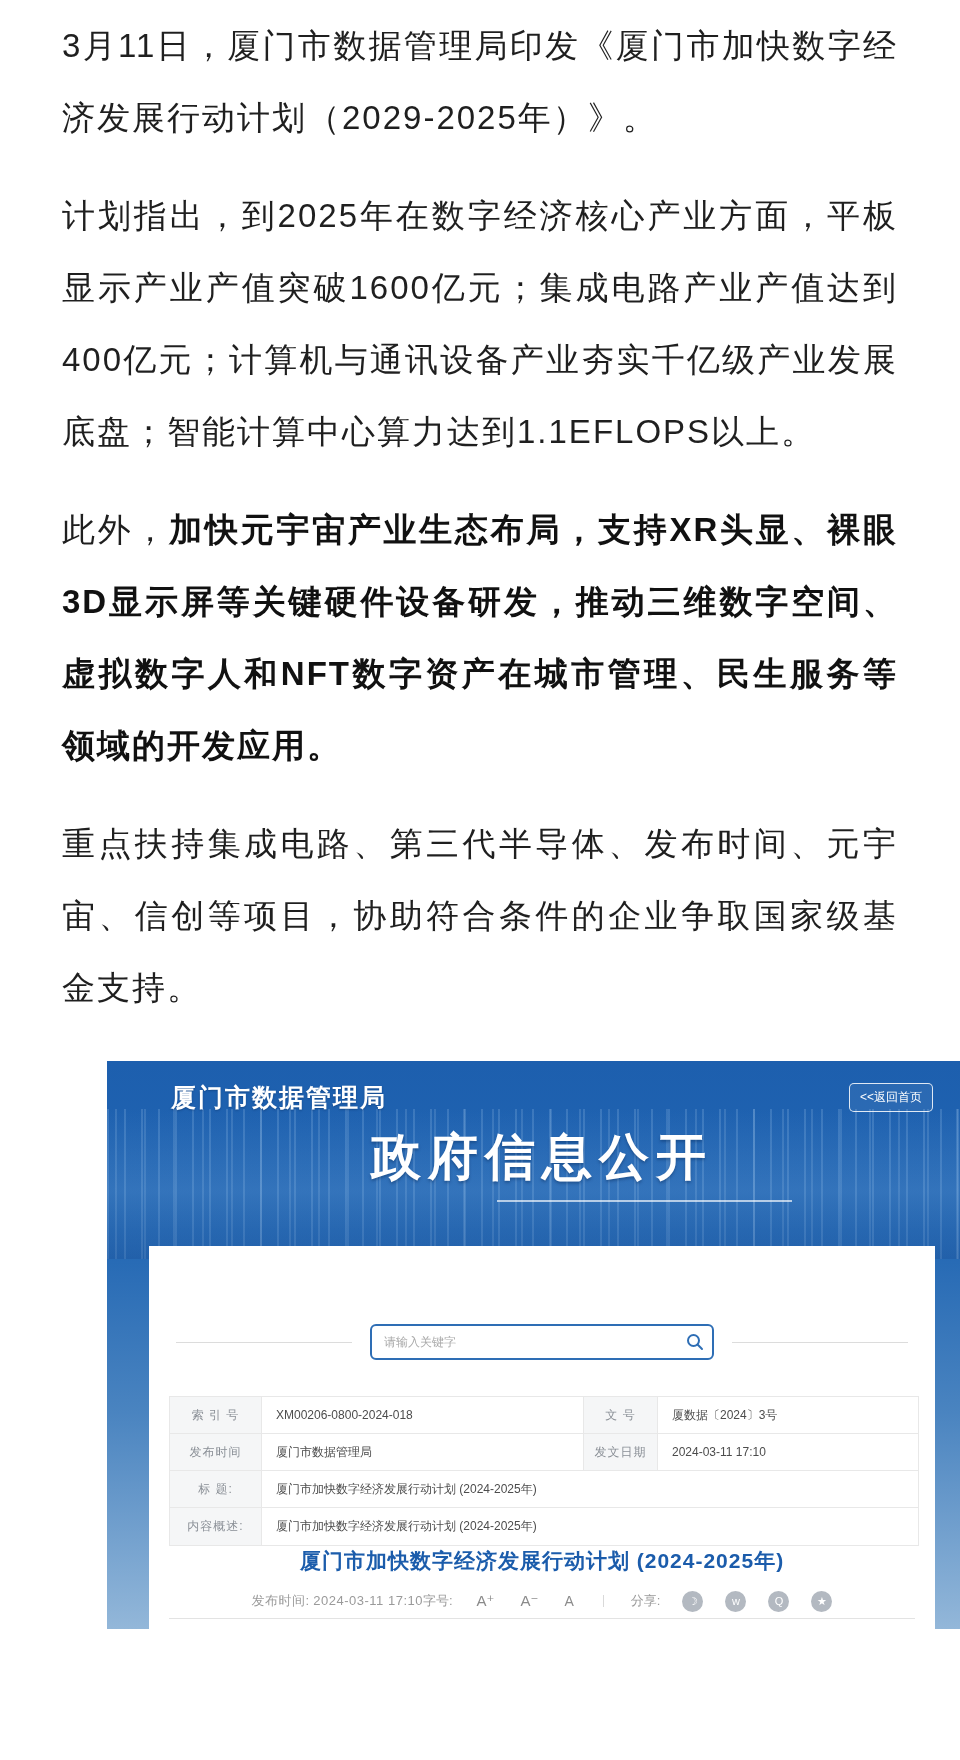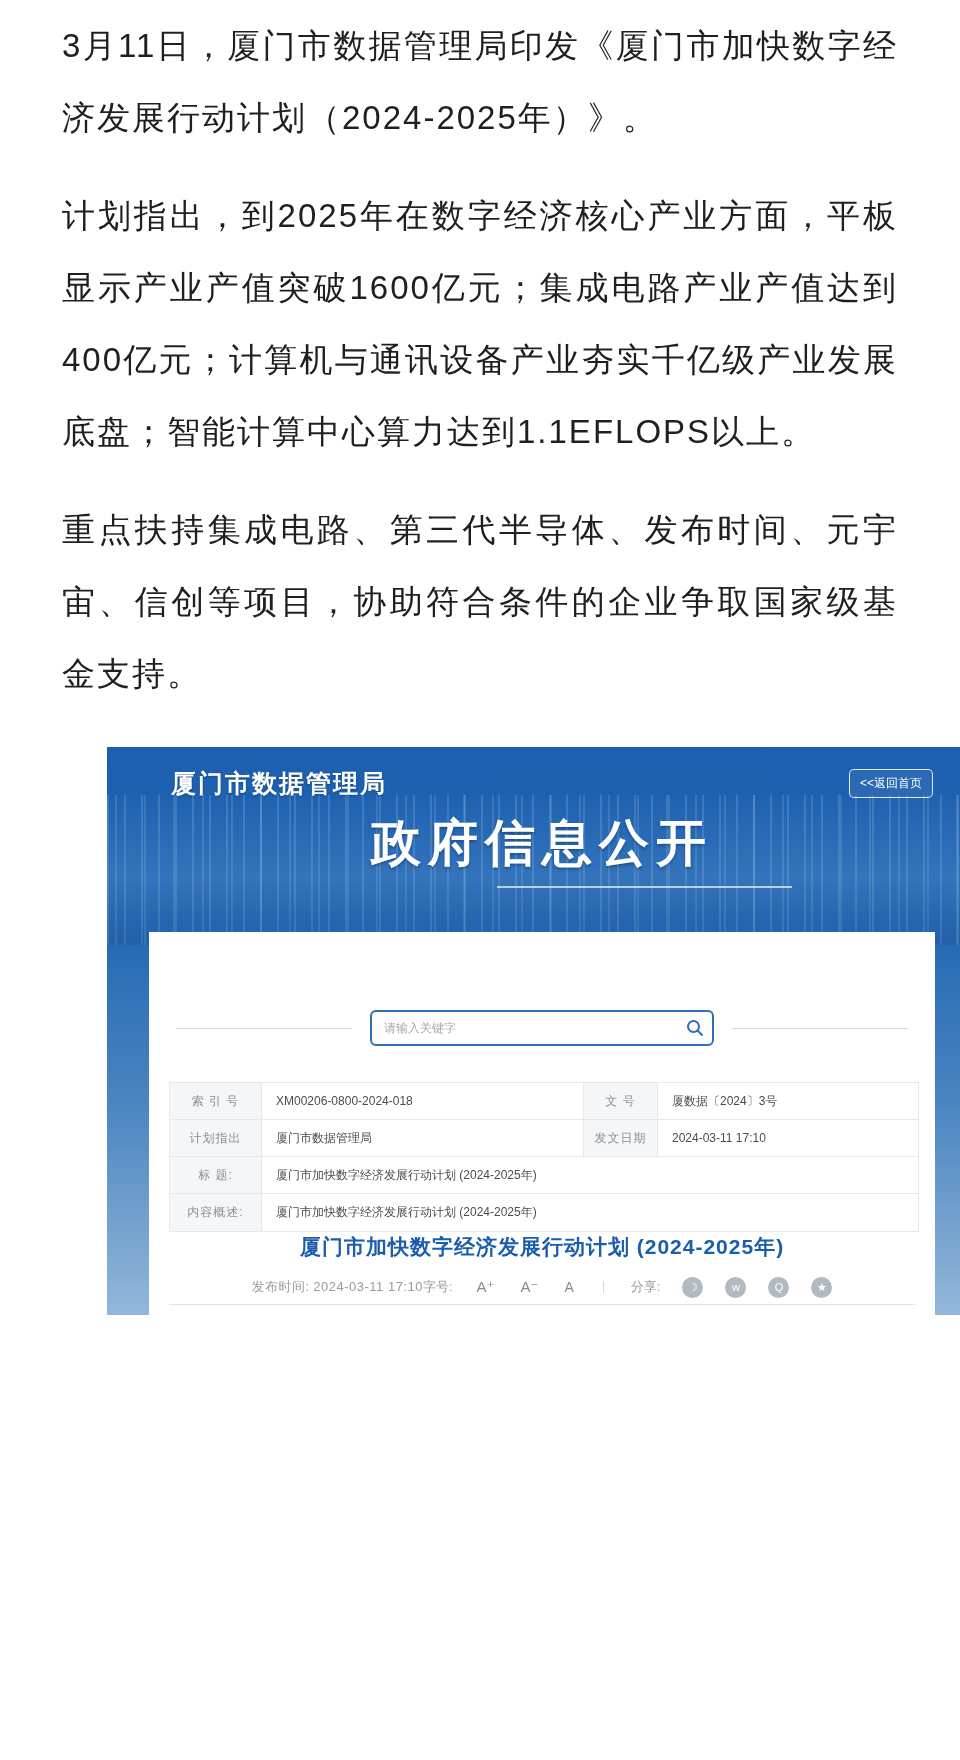--- a/index.html
+++ b/index.html
@@ -105,22 +105,23 @@
   }
   .bottom-divider{
     position:absolute;top:372px;left:20px;right:20px;height:0;
     border-top:1px solid #e3e3e3;
   }
 </style>
 </head>
 <body>
 
 <div class="article">
-  <p>3月11日，厦门市数据管理局印发《厦门市加快数字经济发展行动计划（2024-2025年）》。</p>
+  <p>3月11日，厦门市数据管理局印发《厦门市加快数字经济发展行动计划（2029-2025年）》。</p>
   <p>计划指出，到2025年在数字经济核心产业方面，平板显示产业产值突破1600亿元；集成电路产业产值达到400亿元；计算机与通讯设备产业夯实千亿级产业发展底盘；智能计算中心算力达到1.1EFLOPS以上。</p>
+  <p><span>此外，</span><strong>加快元宇宙产业生态布局，支持XR头显、裸眼3D显示屏等关键硬件设备研发，推动三维数字空间、虚拟数字人和NFT数字资产在城市管理、民生服务等领域的开发应用。</strong></p>
   <p>重点扶持集成电路、第三代半导体、发布时间、元宇宙、信创等项目，协助符合条件的企业争取国家级基金支持。</p>
 
   <div class="shot">
     <div class="shot-header">
       <div class="skyline"></div>
       <div class="site-logo">厦门市数据管理局</div>
       <div class="back-btn">&lt;&lt;返回首页</div>
       <div class="banner-title">政府信息公开</div>
       <div class="banner-underline"></div>
     </div>
@@ -137,21 +138,21 @@
         </span>
         <span class="hr-line"></span>
       </div>
 
       <div class="meta-table">
         <div class="mt-cell mt-label">索 引 号</div>
         <div class="mt-cell mt-value">XM00206-0800-2024-018</div>
         <div class="mt-cell mt-label">文 号</div>
         <div class="mt-cell mt-value no-r">厦数据〔2024〕3号</div>
 
-        <div class="mt-cell mt-label">计划指出</div>
+        <div class="mt-cell mt-label">发布时间</div>
         <div class="mt-cell mt-value">厦门市数据管理局</div>
         <div class="mt-cell mt-label">发文日期</div>
         <div class="mt-cell mt-value no-r">2024-03-11 17:10</div>
 
         <div class="mt-cell mt-label">标 题:</div>
         <div class="mt-cell mt-value mt-span no-r">厦门市加快数字经济发展行动计划 (2024-2025年)</div>
 
         <div class="mt-cell mt-label no-b">内容概述:</div>
         <div class="mt-cell mt-value mt-span no-r no-b">厦门市加快数字经济发展行动计划 (2024-2025年)</div>
       </div>

